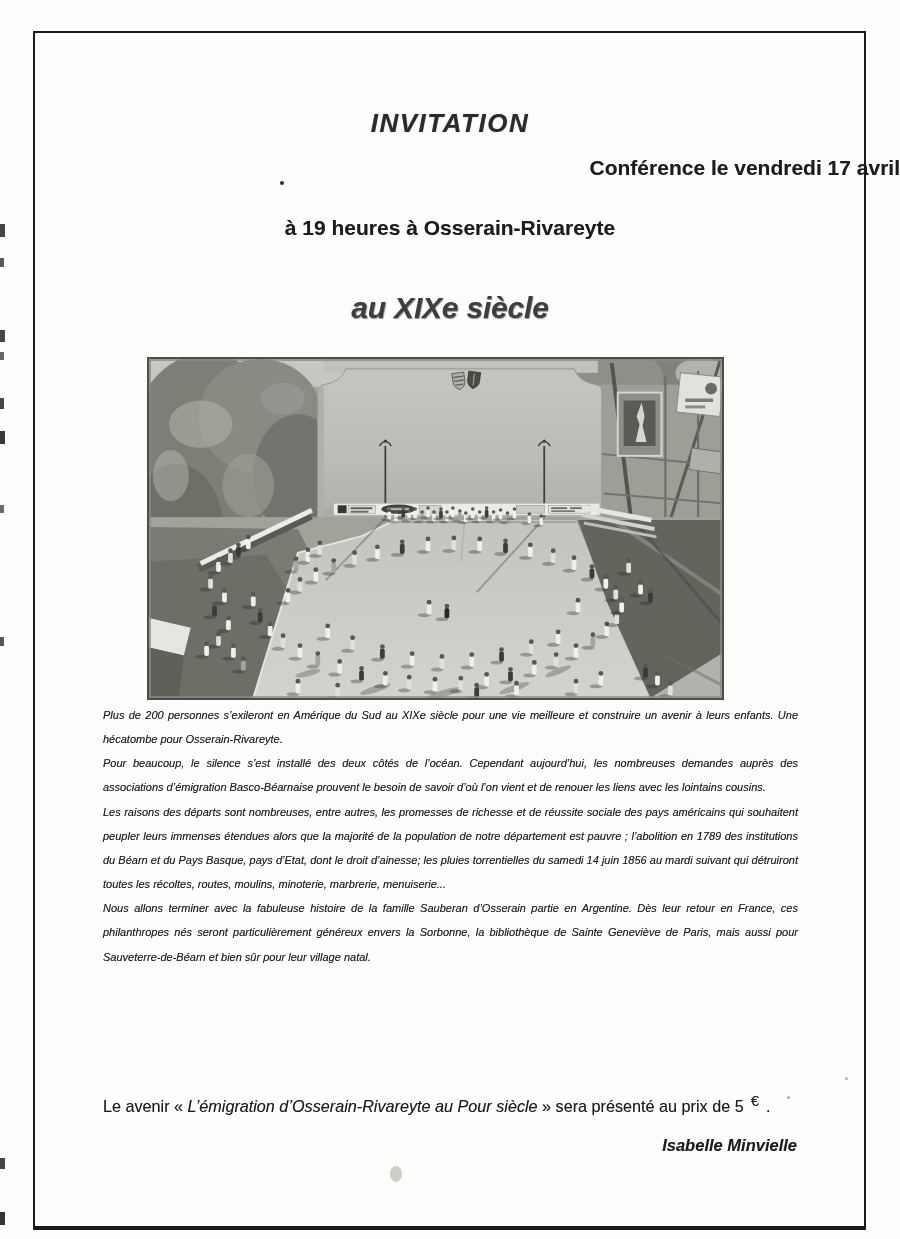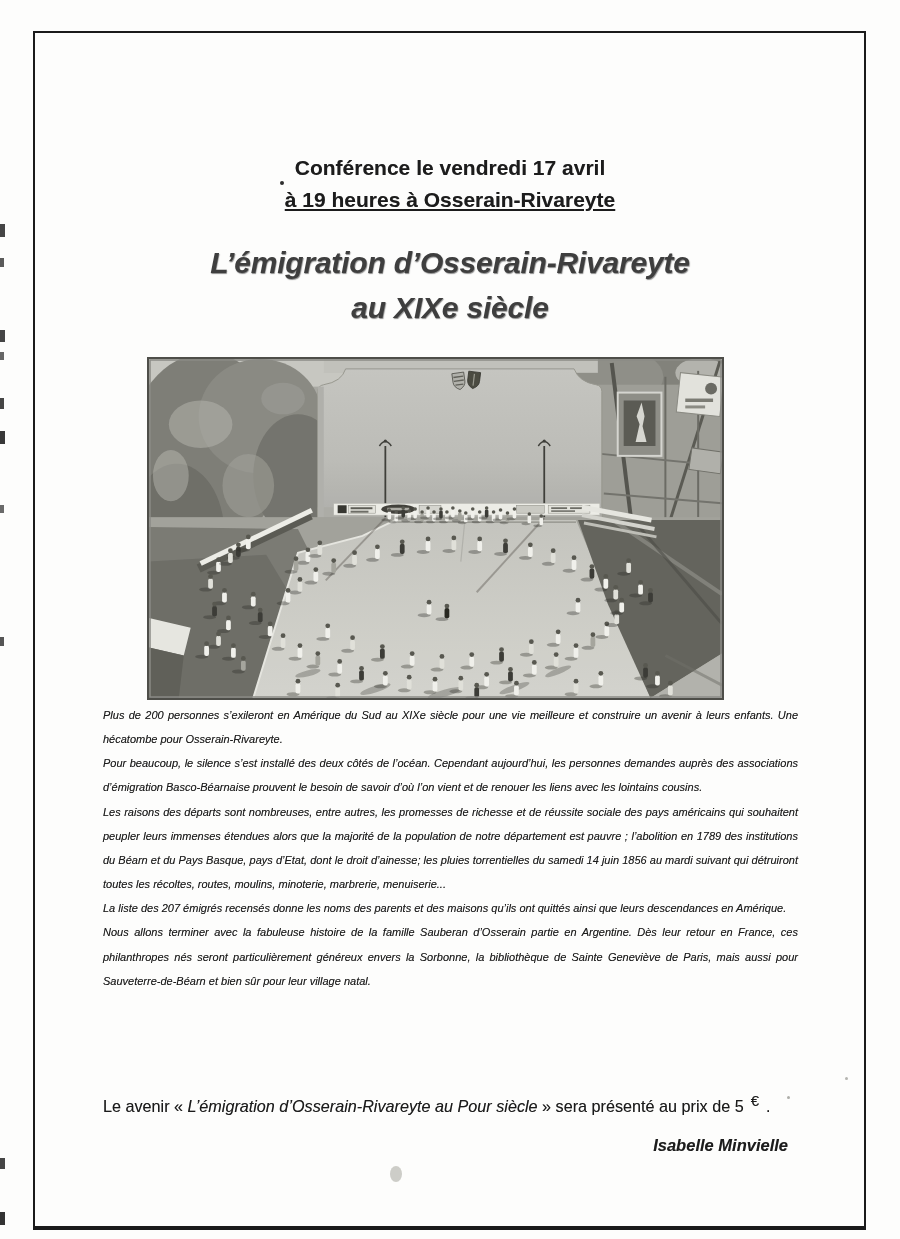--- a/index.html
+++ b/index.html
@@ -4,37 +4,37 @@
 <style>
   html,body{margin:0;padding:0;background:#ffffff;}
   .page{position:relative;width:900px;height:1239px;background:#fdfdfc;overflow:hidden;
         font-family:"Liberation Sans",sans-serif;color:#1e1e1e;}
   .frame{position:absolute;left:33px;top:31px;width:833px;height:1199px;box-sizing:border-box;
          border:2px solid #1b1b1b;border-bottom-width:4px;}
   .centered{position:absolute;left:0;width:900px;text-align:center;white-space:nowrap;}
   .h-invitation{top:108px;font-size:26px;font-weight:bold;font-style:italic;letter-spacing:1.5px;
                 color:#2b2b2b;text-shadow:0 0 1px rgba(90,90,90,.65);}
   .h-sub{font-size:21px;font-weight:bold;color:#1c1c1c;text-shadow:0 0 .5px rgba(60,60,60,.5);}
-  .h-sub1{top:156px;} .h-sub2{top:188px;text-decoration:underline;}
+  .h-sub1{top:156px;text-align:right;} .h-sub2{top:216px;}
   .h-title{font-size:30px;font-weight:bold;font-style:italic;color:#3e3e3e;letter-spacing:-.2px;
            text-shadow:.6px .6px 1px rgba(110,110,110,.8);}
   .h-title1{top:246px;} .h-title2{top:291px;text-align:center;}
   .photo{position:absolute;left:147px;top:357px;width:577px;height:343px;box-sizing:border-box;
          border:2px solid #4c4c47;background:#b7b7b1;filter:blur(.3px) contrast(.97);}
   .photo svg{display:block;width:100%;height:100%;}
   .bodytext{position:absolute;left:103px;top:703px;width:695px;font-style:italic;
             font-size:11px;line-height:24.15px;text-align:justify;color:#1d1d1d;
             text-shadow:0 0 .4px rgba(40,40,40,.55);}
   .bodytext p{margin:0;}
   .bookline{position:absolute;left:103px;top:1092px;font-size:16.2px;color:#1b1b1b;white-space:nowrap;
             text-shadow:0 0 .4px rgba(40,40,40,.5);}
   .bookline .it{font-style:italic;}
   .eur{font-size:15px;vertical-align:6px;margin-left:7px;}
   .enddot{margin-left:7px;}
-  .signature{position:absolute;right:112px;top:1136px;font-size:16.5px;font-style:italic;font-weight:bold;
+  .signature{position:absolute;right:103px;top:1136px;font-size:16.5px;font-style:italic;font-weight:bold;
              color:#1c1c1c;text-shadow:0 0 .3px rgba(40,40,40,.45);}
   .dash{position:absolute;left:0;background:#454545;}
   .speck{position:absolute;border-radius:50%;}
   .smudge{position:absolute;left:390px;top:1166px;width:12px;height:16px;border-radius:50%;
           background:#cdcdc8;filter:blur(.6px);}
   
   .cw{color:#f3f3ee}.ce{color:#e3e3dc}.cg{color:#a6a69e}.cd{color:#3a3a35}.ck{color:#26261f}
 </style>
 </head>
 <body>
@@ -51,23 +51,23 @@
   <div class="dash" style="top:637px;width:4px;height:9px;background:#555"></div>
   <div class="dash" style="top:1158px;width:5px;height:11px"></div>
   <div class="dash" style="top:1212px;width:5px;height:13px;background:#333"></div>
   <div class="speck" style="left:280px;top:181px;width:4px;height:4px;background:#2e2e2e"></div>
   <div class="speck" style="left:845px;top:1077px;width:3px;height:3px;background:#b5b5b0"></div>
   <div class="speck" style="left:787px;top:1096px;width:3px;height:3px;background:#aeaea9"></div>
   <div class="smudge"></div>
 
   <div class="frame"></div>
 
+  <div class="centered h-invitation">INVITATION</div>
   <div class="centered h-sub h-sub1">Conférence le vendredi 17 avril</div>
   <div class="centered h-sub h-sub2">à 19 heures à Osserain-Rivareyte</div>
-  <div class="centered h-title h-title1">L’émigration d’Osserain-Rivareyte</div>
   <div class="centered h-title h-title2">au XIXe siècle</div>
 
   <div class="photo">
     <svg viewBox="0 0 577 343" preserveAspectRatio="none">
       <defs>
         <linearGradient id="wallg" x1="0" y1="0" x2="0" y2="1">
           <stop offset="0" stop-color="#c7c7c2"></stop>
             <stop offset=".6" stop-color="#bebeb9"></stop>
             <stop offset="1" stop-color="#b0b0ab"></stop>
         </linearGradient>
@@ -311,23 +311,22 @@
         <use href="#fig" x="495" y="238" class="cw"></use>
           <use href="#fig" x="505" y="246" class="cd"></use>
       </g>
 
       <rect x="1" y="1" width="575" height="341" fill="none" stroke="#8b8b86" stroke-width="1.5"></rect>
     </svg>
   </div>
 
   <div class="bodytext">
     <p>Plus de 200 personnes s’exileront en Amérique du Sud au XIXe siècle pour une vie meilleure et construire un avenir à leurs enfants. Une hécatombe pour Osserain-Rivareyte.</p>
-    <p>Pour beaucoup, le silence s’est installé des deux côtés de l’océan. Cependant aujourd’hui, les personnes demandes auprès des associations d’émigration Basco-Béarnaise prouvent le besoin de savoir d’où l’on vient et de renouer les liens avec les lointains cousins.</p>
+    <p>Pour beaucoup, le silence s’est installé des deux côtés de l’océan. Cependant aujourd’hui, les nombreuses demandes auprès des associations d’émigration Basco-Béarnaise prouvent le besoin de savoir d’où l’on vient et de renouer les liens avec les lointains cousins.</p>
     <p>Les raisons des départs sont nombreuses, entre autres, les promesses de richesse et de réussite sociale des pays américains qui souhaitent peupler leurs immenses étendues alors que la majorité de la population de notre département est pauvre ; l’abolition en 1789 des institutions du Béarn et du Pays Basque, pays d’Etat, dont le droit d’ainesse; les pluies torrentielles du samedi 14 juin 1856 au mardi suivant qui détruiront toutes les récoltes, routes, moulins, minoterie, marbrerie, menuiserie...</p>
-    <p>La liste des 207 émigrés recensés donne les noms des parents et des maisons qu’ils ont quittés ainsi que leurs descendances en Amérique.</p>
     <p>Nous allons terminer avec la fabuleuse histoire de la famille Sauberan d’Osserain partie en Argentine. Dès leur retour en France, ces philanthropes nés seront particulièrement généreux envers la Sorbonne, la bibliothèque de Sainte Geneviève de Paris, mais aussi pour Sauveterre-de-Béarn et bien sûr pour leur village natal.</p>
   </div>
 
   <div class="bookline">
     <span>Le avenir « </span><span class="it">L’émigration d’Osserain-Rivareyte au Pour siècle</span><span> » sera présenté au prix de 5</span><sup class="eur">€</sup><span class="enddot">.</span>
   </div>
 
   <div class="signature">Isabelle Minvielle</div>
 
 </div>

